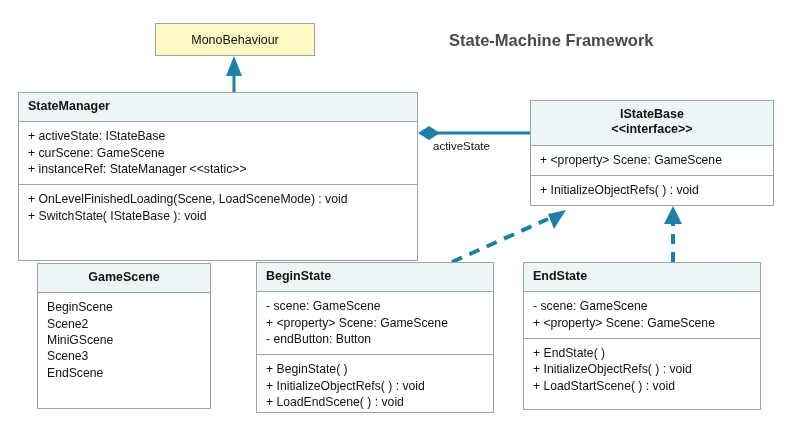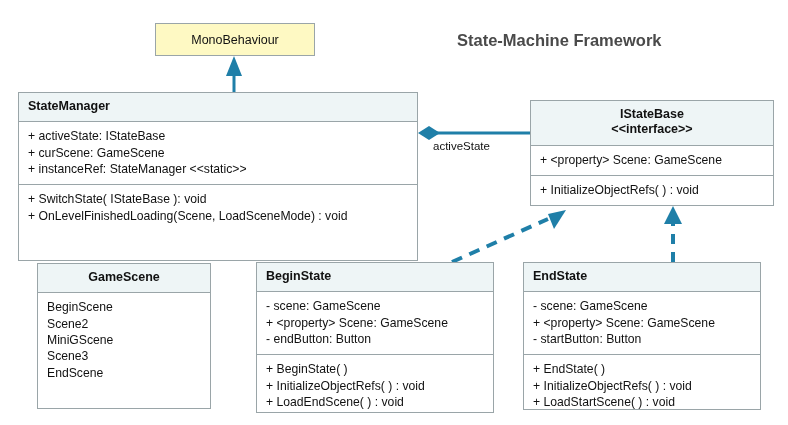--- a/index.html
+++ b/index.html
@@ -84,36 +84,36 @@
     <line x1="424" y1="133" x2="530" y2="133" stroke="#1f7fa8" stroke-width="3.2"></line>
     <polygon points="418,133 429,126 440,133 429,140" fill="#1f7fa8"></polygon>
 
     <line x1="452" y1="262" x2="548" y2="219" stroke="#1f7fa8" stroke-width="4" stroke-dasharray="11,8"></line>
     <polygon points="566,210 548,214 554,229" fill="#1f7fa8"></polygon>
 
     <line x1="673" y1="262" x2="673" y2="222" stroke="#1f7fa8" stroke-width="4" stroke-dasharray="10,8"></line>
     <polygon points="673,206 682,224 664,224" fill="#1f7fa8"></polygon>
   </svg>
 
-  <div class="diagram-title" style="left:449px; top:31px;margin-left:8px;">State-Machine Framework</div>
+  <div class="diagram-title" style="left:449px; top:31px;">State-Machine Framework</div>
 
   <div class="plain-box" style="left:155px; top:23px; width:160px; height:33px;">
     <span>MonoBehaviour</span>
   </div>
 
   <div class="uml-box" style="left:18px; top:92px; width:400px; height:169px;">
     <div class="uml-header left">StateManager</div>
     <div class="uml-section">
       <div class="row">+ activeState: IStateBase</div>
       <div class="row">+ curScene: GameScene</div>
       <div class="row">+ instanceRef: StateManager &lt;&lt;static&gt;&gt;</div>
     </div>
     <div class="uml-section">
+      <div class="row">+ OnLevelFinishedLoading(Scene, LoadSceneMode) : void</div>
       <div class="row">+ SwitchState( IStateBase ): void</div>
-      <div class="row">+ OnLevelFinishedLoading(Scene, LoadSceneMode) : void</div>
     </div>
   </div>
 
   <div class="edge-label" style="left:433px; top:140px;">activeState</div>
 
   <div class="uml-box" style="left:530px; top:100px; width:244px; height:106px;">
     <div class="uml-header center">
       <div>IStateBase</div>
       <div>&lt;&lt;interface&gt;&gt;</div>
     </div>
@@ -150,21 +150,20 @@
       <div class="row">+ InitializeObjectRefs(  ) : void</div>
       <div class="row">+ LoadEndScene( ) : void</div>
     </div>
   </div>
 
   <div class="uml-box" style="left:523px; top:262px; width:238px; height:148px;">
     <div class="uml-header left">EndState</div>
     <div class="uml-section">
       <div class="row">-  scene: GameScene</div>
       <div class="row">+  &lt;property&gt; Scene: GameScene</div>
-      <div class="row">- startButton: Button</div>
     </div>
     <div class="uml-section">
       <div class="row">+ EndState( )</div>
       <div class="row">+ InitializeObjectRefs(  ) : void</div>
       <div class="row">+ LoadStartScene( ) : void</div>
     </div>
   </div>
 
 </div>
 

